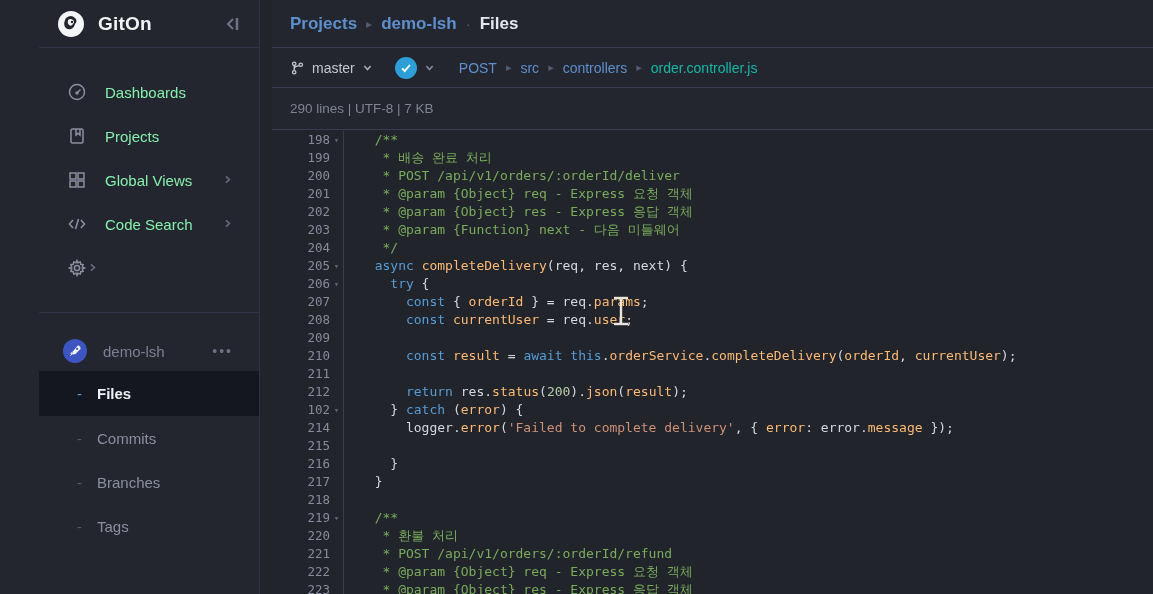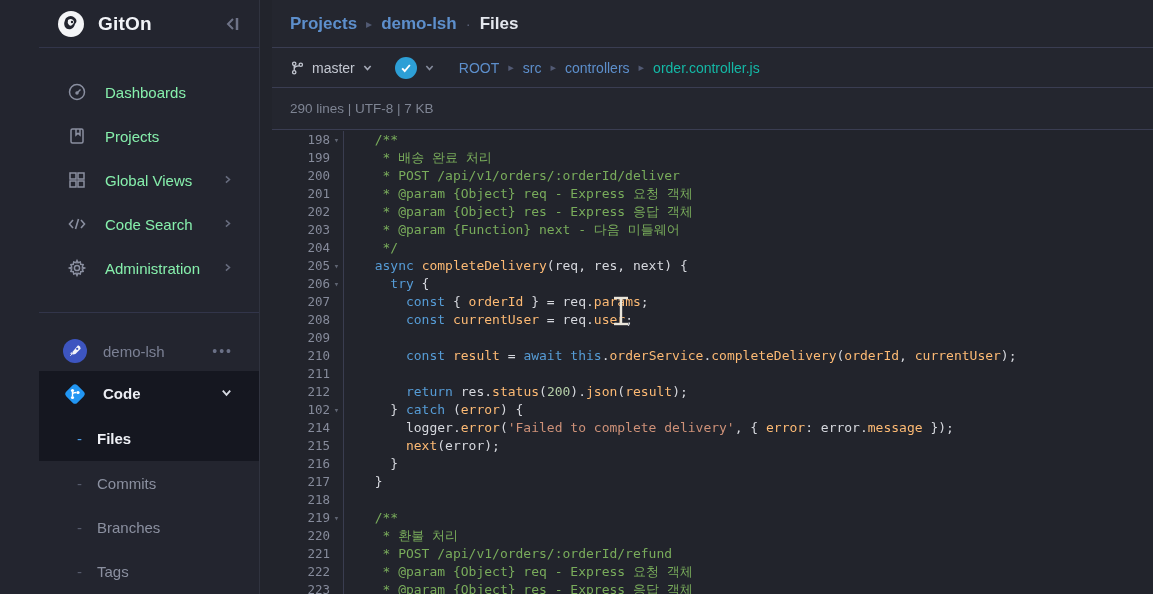--- a/index.html
+++ b/index.html
@@ -159,21 +159,20 @@
               <polyline points="5,3 9.5,7 5,11"></polyline>
             </svg></span>
         </div>
         <div class="nav-item">
           <span class="nicon">
             <svg width="20" height="20" viewBox="0 0 20 20" fill="none" stroke="currentColor" stroke-width="1.5">
               <circle cx="10" cy="10" r="2.6"></circle>
               <path d="M10 2.5 l1 2.2 2.3 -.8 .4 2.4 2.4 .4 -.8 2.3 2.2 1 -2.2 1 .8 2.3 -2.4 .4 -.4 2.4 -2.3 -.8 -1 2.2 -1 -2.2 -2.3 .8 -.4 -2.4 -2.4 -.4 .8 -2.3 -2.2 -1 2.2 -1 -.8 -2.3 2.4 -.4 .4 -2.4 2.3 .8z"></path>
             </svg>
           </span>
-          <span class="nlabel">Administration</span>
           <span class="nchev"><svg width="11" height="11" viewBox="0 0 14 14" fill="none" stroke="#676c7e" stroke-width="2">
               <polyline points="5,3 9.5,7 5,11"></polyline>
             </svg></span>
         </div>
       </div>
 
     <div class="side-divider"></div>
 
     <div class="project-row">
       <span class="project-badge">
@@ -182,37 +181,20 @@
           <circle cx="10.5" cy="5.5" r="1.3" fill="#3d55c0"></circle>
           <path d="M4.5 9.5 l-2.5 1 2 .5 .5 2 1 -2.5z" fill="#f2f4f8"></path>
           <path d="M2.5 13.5 l2 -2" stroke="#f2f4f8" stroke-width="1"></path>
         </svg>
       </span>
       <span class="project-name">demo-lsh</span>
       <span class="project-more">•••</span>
     </div>
 
     <div class="code-section">
-      <div class="section-row">
-        <span class="git-diamond">
-          <svg width="24" height="24" viewBox="0 0 24 24">
-            <rect x="4.2" y="4.2" width="15.6" height="15.6" rx="3.4" transform="rotate(45 12 12)" fill="#2196f3"></rect>
-            <circle cx="9.5" cy="8.5" r="1.6" fill="#fff"></circle>
-            <circle cx="15" cy="10.5" r="1.6" fill="#fff"></circle>
-            <circle cx="9.5" cy="15.5" r="1.6" fill="#fff"></circle>
-            <path d="M9.5 10 v4 M9.5 12.5 q0 -2 3.8 -2" stroke="#fff" stroke-width="1.4" fill="none"></path>
-          </svg>
-        </span>
-        <span class="section-label">Code</span>
-        <span class="section-chev">
-          <svg width="13" height="13" viewBox="0 0 14 14" fill="none" stroke="#d7dae2" stroke-width="2">
-              <polyline points="3,5 7,9.5 11,5"></polyline>
-            </svg>
-        </span>
-      </div>
       <div id="sub-active">
           <div class="sub-item active">
             <span class="dash">-</span>
             <span class="slabel">Files</span>
           </div>
         </div>
     </div>
     <div id="sub-rest">
         <div class="sub-item">
           <span class="dash">-</span>
@@ -260,21 +242,21 @@
             </svg>
         </span>
         <span class="chev-dn">
           <svg width="11" height="11" viewBox="0 0 14 14" fill="none" stroke="#858b9c" stroke-width="2">
               <polyline points="3,5 7,9.5 11,5"></polyline>
             </svg>
         </span>
       </span>
 
       <span class="path-wrap">
-        <span class="p-link">ROOT</span>
+        <span class="p-link">POST</span>
         <span class="p-sep">▸</span>
         <span class="p-link">src</span>
         <span class="p-sep">▸</span>
         <span class="p-link">controllers</span>
         <span class="p-sep">▸</span>
         <span class="p-file">order.controller.js</span>
       </span>
     </div>
 
     <div class="info-bar">
@@ -381,21 +363,20 @@
         <div class="cl">
           <span class="gutter">214</span>
           <span class="foldcol"></span>
           <span class="gut-border"></span>
           <span class="lc"><span class="tok-p">      logger.</span><span class="tok-f">error</span><span class="tok-p">(</span><span class="tok-s">'Failed to complete delivery'</span><span class="tok-p">, { </span><span class="tok-f">error</span><span class="tok-p">: error.</span><span class="tok-f">message</span><span class="tok-p"> });</span></span>
         </div>
         <div class="cl">
           <span class="gutter">215</span>
           <span class="foldcol"></span>
           <span class="gut-border"></span>
-          <span class="lc"><span class="tok-p">      </span><span class="tok-f">next</span><span class="tok-p">(error);</span></span>
         </div>
         <div class="cl">
           <span class="gutter">216</span>
           <span class="foldcol"></span>
           <span class="gut-border"></span>
           <span class="lc"><span class="tok-p">    }</span></span>
         </div>
         <div class="cl">
           <span class="gutter">217</span>
           <span class="foldcol"></span>

